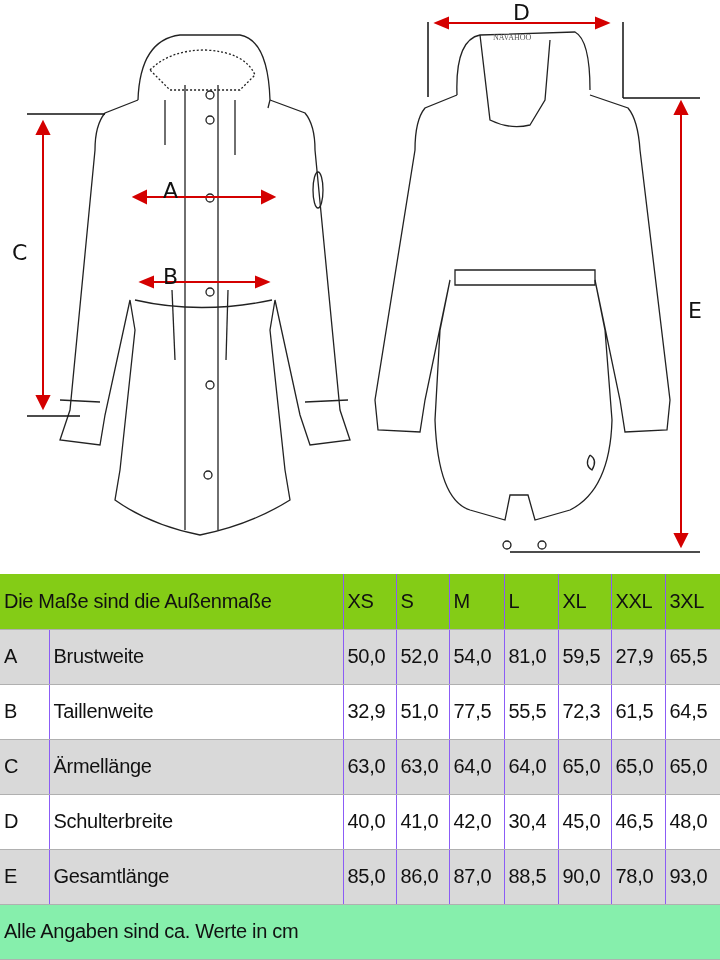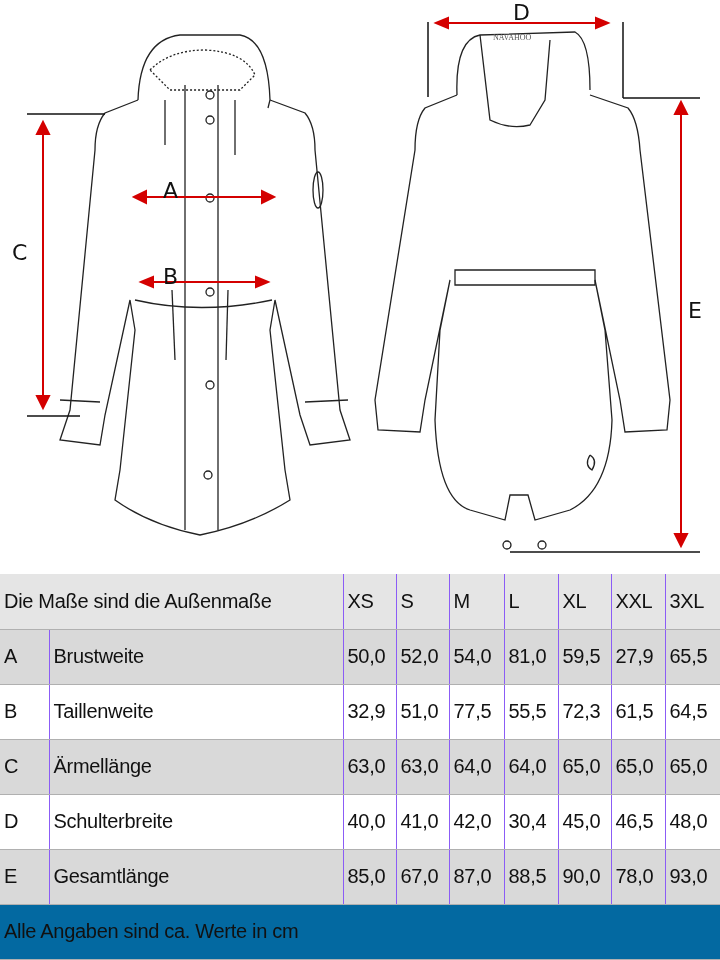--- a/index.html
+++ b/index.html
@@ -2,24 +2,24 @@
 <html><head>
   <meta charset="utf-8">
   <style>
     * { box-sizing: border-box; margin: 0; padding: 0; }
     body { width: 720px; height: 960px; background: #ffffff; font-family: "Liberation Sans", sans-serif; position: relative; overflow: hidden; }
     .drawing { position: absolute; left: 0; top: 0; width: 720px; height: 572px; }
     .drawing svg { width: 720px; height: 572px; display: block; }
     .dim-label { position: absolute; font-family: "DejaVu Sans", sans-serif; font-size: 22px; color: #111; }
     table.size { position: absolute; left: 0; top: 574px; width: 720px; border-collapse: collapse; table-layout: fixed; }
     table.size td, table.size th { font-weight: normal; font-size: 20px; color: #111; height: 55px; padding: 0 4px; border-left: 1px solid #8b5cf6; border-bottom: 1px solid #b0b0b0; text-align: left; white-space: nowrap; letter-spacing: -0.3px; }
-    table.size tr.hdr th { background: #e5e5e5; height: 55px; }
+    table.size tr.hdr th { background: #84cc16; height: 55px; }
     table.size tr.grey td { background: #d9d9d9; }
     table.size tr.white td { background: #ffffff; }
-    table.size tr.foot td { background: #0369a1; height: 55px; }
+    table.size tr.foot td { background: #86efac; height: 55px; }
     table.size td:first-child, table.size th:first-child { border-left: none; }
   </style>
 </head>
 <body>
 
 <div class="drawing">
   <svg viewBox="0 0 720 572" fill="none" stroke="#222" stroke-width="1.3">
 
     <g>
 
@@ -160,21 +160,21 @@
     <td>42,0</td>
     <td>30,4</td>
     <td>45,0</td>
     <td>46,5</td>
     <td>48,0</td>
   </tr>
   <tr class="grey">
     <td>E</td>
     <td>Gesamtlänge</td>
     <td>85,0</td>
-    <td>67,0</td>
+    <td>86,0</td>
     <td>87,0</td>
     <td>88,5</td>
     <td>90,0</td>
     <td>78,0</td>
     <td>93,0</td>
   </tr>
   <tr class="foot">
     <td colspan="9">Alle Angaben sind ca. Werte in cm</td>
   </tr>
 </tbody>

